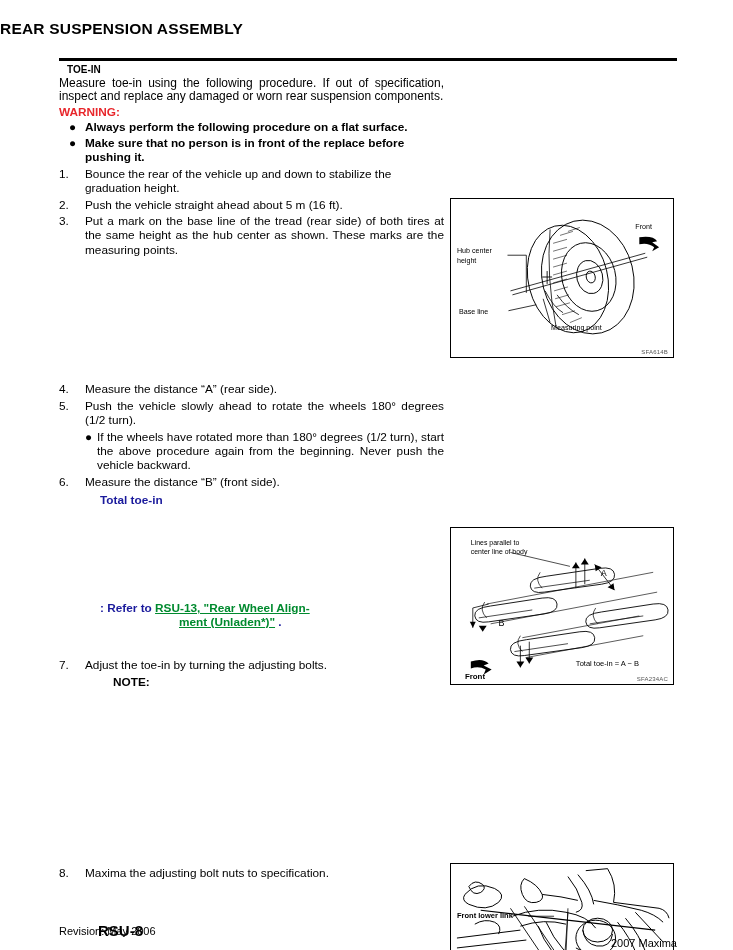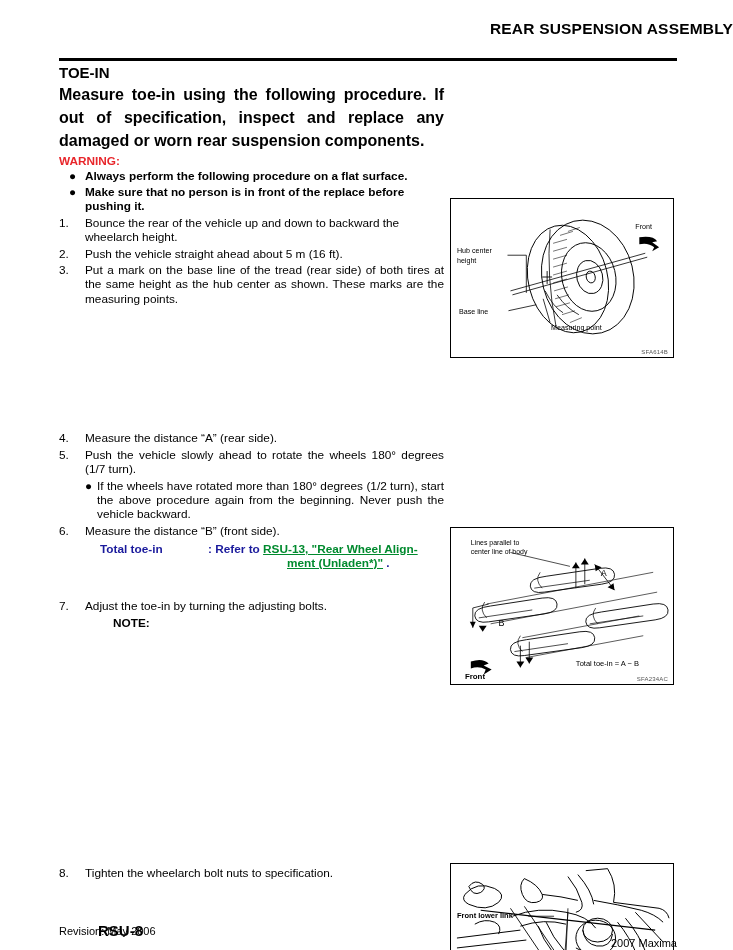--- a/index.html
+++ b/index.html
@@ -10,53 +10,53 @@
     font-family:"Liberation Sans", sans-serif;
     color:#000;
     position:relative;
     overflow:hidden;
   }
   .page { position:absolute; inset:0; }
 
   
   .doc-title {
     position:absolute; left:0; top:20px; width:733px;
-    text-align:right;
+    text-align:left;
     font-size:15.5px; font-weight:bold; letter-spacing:.2px;
   }
   .top-rule {
     position:absolute; left:59px; top:58px; width:618px; height:3px;
     background:#000;
   }
 
   
   .col { position:absolute; left:59px; top:64px; width:385px; }
-  .sec-head { font-size:15px; font-weight:bold; margin:0 0 2px 0; }
-  .para { font-size:16px; line-height:23px; text-align:justify; margin:0 0 1px 0;font-weight:bold; }
+  .sec-head { font-size:10px; font-weight:bold; margin:0 0 2px 8px; }
+  .para { font-size:12px; line-height:13px; text-align:justify; margin:0 0 1px 0; }
   .warning-label { font-size:11.8px; font-weight:bold; color:#e8262b; margin:2px 0 1px 0; }
 
   .bullet-row { display:flex; font-size:11.8px; line-height:14.2px; margin-bottom:2px; }
   .bullet-row .bdot { width:26px; flex:0 0 26px; text-align:left; padding-left:10px; }
   .bullet-row .btxt { flex:1; font-weight:bold; }
 
   .num-row { display:flex; font-size:11.8px; line-height:14.2px; margin-bottom:2.5px; }
   .num-row .nnum { width:26px; flex:0 0 26px; }
   .num-row .ntxt { flex:1; text-align:justify; }
   .num-row .ntxt.nojust { text-align:left; }
 
   .sub-bullet { display:flex; font-size:11.8px; line-height:14.2px; margin:1px 0 2px 0; padding-left:26px; }
   .sub-bullet .sdot { width:12px; flex:0 0 12px; }
   .sub-bullet .stxt { flex:1; text-align:justify; }
 
   .note-label { font-size:11.8px; font-weight:bold;padding-left:28px; }
 
   
   .spec-line {
     display:flex; font-size:11.8px; line-height:14.6px;
-    font-weight:bold; color:#1a1a9c; margin-top:4px; padding-left:41px;
+    font-weight:bold; color:#1a1a9c; margin-top:4px; padding-left:41px;flex-direction:column;
   }
   .spec-line .spec-name { flex:0 0 108px; }
   .spec-line .spec-val { flex:1; }
   .lnk { color:#008a2e; text-decoration:underline; }
   .lnk2 { color:#008a2e; text-decoration:underline; display:inline-block; margin-left:79px; }
   .tail { color:#1a1a9c; text-decoration:none; }
 
   
   .fig {
     position:absolute; left:450px; width:224px;
@@ -96,40 +96,40 @@
       <span class="bdot">●</span>
       <span class="btxt">Always perform the following procedure on a flat surface.</span>
     </div>
     <div class="bullet-row">
       <span class="bdot">●</span>
       <span class="btxt">Make sure that no person is in front of the replace before pushing it.</span>
     </div>
 
     <div class="num-row">
       <span class="nnum">1.</span>
-      <span class="ntxt nojust">Bounce the rear of the vehicle up and down to backward the wheelarch height.</span>
+      <span class="ntxt nojust">Bounce the rear of the vehicle up and down to stabilize the graduation height.</span>
     </div>
     <div class="num-row">
       <span class="nnum">2.</span>
       <span class="ntxt nojust">Push the vehicle straight ahead about 5 m (16 ft).</span>
     </div>
     <div class="num-row">
       <span class="nnum">3.</span>
       <span class="ntxt">Put a mark on the base line of the tread (rear side) of both tires at the same height as the hub center as shown. These marks are the measuring points.</span>
     </div>
 
     <div style="height:123px"></div>
 
     <div class="num-row">
       <span class="nnum">4.</span>
       <span class="ntxt nojust">Measure the distance “A” (rear side).</span>
     </div>
     <div class="num-row">
       <span class="nnum">5.</span>
-      <span class="ntxt">Push the vehicle slowly ahead to rotate the wheels 180° degrees (1/7 turn).</span>
+      <span class="ntxt">Push the vehicle slowly ahead to rotate the wheels 180° degrees (1/2 turn).</span>
     </div>
     <div class="sub-bullet">
       <span class="sdot">●</span>
       <span class="stxt">If the wheels have rotated more than 180° degrees (1/2 turn), start the above procedure again from the beginning. Never push the vehicle backward.</span>
     </div>
     <div class="num-row">
       <span class="nnum">6.</span>
       <span class="ntxt nojust">Measure the distance “B” (front side).</span>
     </div>
 
@@ -294,21 +294,21 @@
         <text x="6" y="54">Front lower link</text>
         <text x="74" y="146">Adjusting bolt</text>
       </g>
     </svg>
 
   </div>
 
   <div style="position:absolute; left:59px; top:866px; width:385px;">
     <div class="num-row">
       <span class="nnum">8.</span>
-      <span class="ntxt nojust">Tighten the wheelarch bolt nuts to specification.</span>
+      <span class="ntxt nojust">Maxima the adjusting bolt nuts to specification.</span>
     </div>
   </div>
 
   <div class="footer">
     <span class="foot-left">Revision: May 2006</span>
     <span class="foot-center">RSU-8</span>
     <span class="foot-right">2007 Maxima</span>
   </div>
 
 </div>

